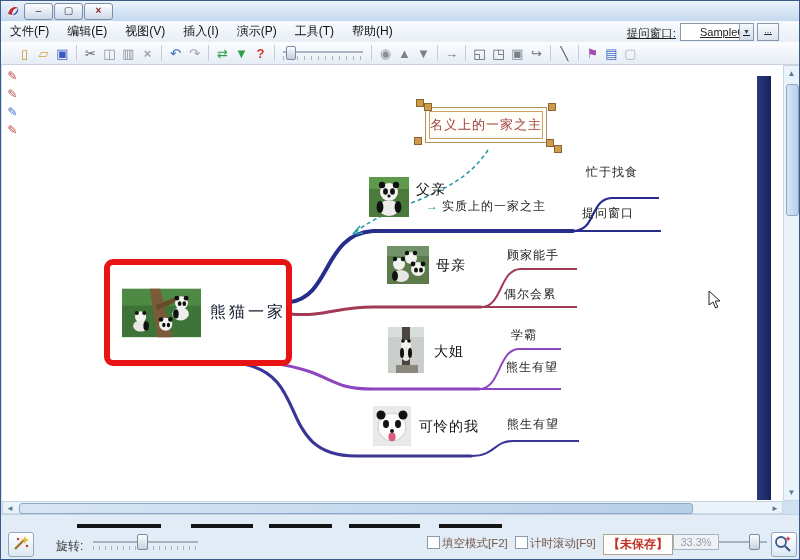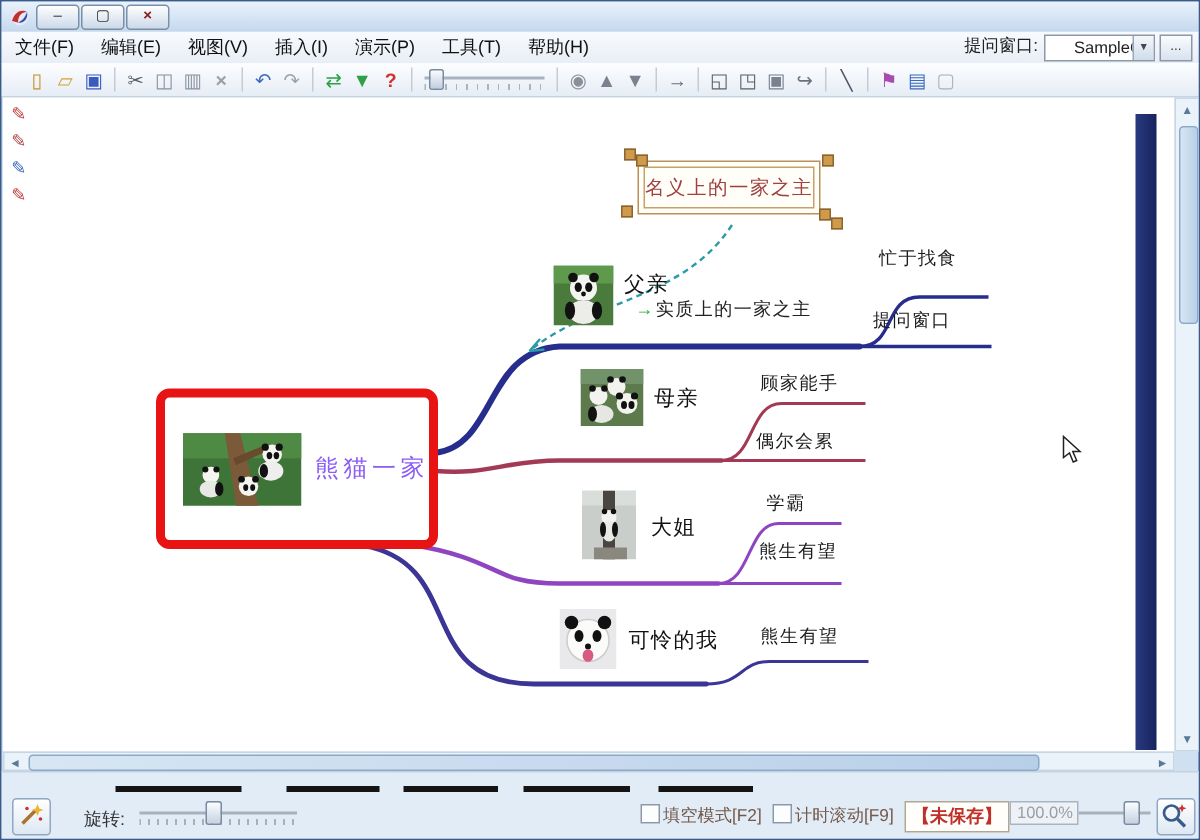--- a/index.html
+++ b/index.html
@@ -10,21 +10,21 @@
   #titlebar{left:0;top:0;width:800px;height:20px;background:linear-gradient(#eaf3fc,#c4d8ee);
             border-bottom:1px solid #9ab2cc;display:flex;align-items:center;}
   #title-text{font-size:11.5px;color:#1a1a1a;margin-left:4px;white-space:nowrap;overflow:hidden;flex:1;}
   .wbtn{width:27px;height:15px;border:1px solid #7a90aa;border-radius:3px;background:linear-gradient(#fdfeff,#ccd9e8);
         font-size:10px;line-height:13px;text-align:center;color:#333;margin-left:1px;}
   #close-btn{color:#8a2020;font-weight:bold;}
   
   #menubar{left:0;top:20px;width:800px;height:21px;background:linear-gradient(#f8fbfe,#e8eef6);
            border-bottom:1px solid #d4dce6;display:flex;align-items:center;font-size:12px;color:#111;}
   .menu-item{padding:2px 9px;}
-  #menubar-right{margin-left:auto;display:flex;align-items:flex-start;margin-right:6px;font-size:11.5px;color:#222;}
+  #menubar-right{margin-left:auto;display:flex;align-items:flex-end;margin-right:22px;font-size:11.5px;color:#222;text-decoration:underline;}
   #prompt-combo{width:72px;height:16px;border:1px solid #8a98aa;background:#fff;display:flex;align-items:center;
                 margin-left:4px;font-size:11px;overflow:hidden;}
   #prompt-combo .val{flex:1;padding-left:19px;white-space:nowrap;overflow:hidden;}
   #prompt-combo .drop{width:13px;height:100%;background:linear-gradient(#f4f8fc,#cfdcea);border-left:1px solid #9aa8ba;
                 font-size:7px;line-height:15px;text-align:center;color:#445;}
   #more-btn{width:20px;height:16px;margin-left:3px;border:1px solid #8a98aa;background:linear-gradient(#fafcfe,#d8e2ee);
             font-size:9px;line-height:12px;text-align:center;color:#333;}
   
   #toolbar{left:0;top:41px;width:800px;height:23px;background:linear-gradient(#fcfdff,#e6edf5);
            border-bottom:1px solid #c8d2de;display:flex;align-items:center;padding-left:14px;box-sizing:border-box;}
@@ -41,23 +41,23 @@
   .ltool{position:absolute;left:3px;width:15px;height:15px;font-size:12px;line-height:15px;text-align:center;}
   #page-edge{position:absolute;left:755px;top:11px;width:14px;height:424px;background:linear-gradient(90deg,#2a3a80,#16235e);}
   .leaf{position:absolute;font-size:12px;color:#1c1c1c;white-space:nowrap;letter-spacing:1px;}
   .branch-label{position:absolute;font-size:14px;color:#111;white-space:nowrap;letter-spacing:1px;}
   .handle{position:absolute;width:6px;height:6px;background:#cf9a4a;border:1px solid #8a6433;}
   #floating-topic{position:absolute;left:423px;top:42px;width:120px;height:34px;border:1px solid #b8905a;background:#fffef9;}
   #floating-topic .inner{position:absolute;inset:3px;border:1px solid #c8a06a;display:flex;align-items:center;justify-content:center;
       font-size:13px;color:#a04040;letter-spacing:1px;white-space:nowrap;}
   #root-node{position:absolute;left:102px;top:194px;width:176px;height:95px;border:6px solid #e81414;border-radius:9px;
       background:#fff;display:flex;align-items:center;}
-  #root-label{font-size:16px;color:#8b5cf6;letter-spacing:3px;margin-left:9px;white-space:nowrap;}
+  #root-label{font-size:16px;color:#0f172a;letter-spacing:3px;margin-left:9px;white-space:nowrap;}
   .photo{position:absolute;}
-  .note-row{position:absolute;font-size:12px;color:#222;white-space:nowrap;letter-spacing:1px;font-family:Liberation Mono, monospace;}
+  .note-row{position:absolute;font-size:12px;color:#222;white-space:nowrap;letter-spacing:1px;}
   .note-arrow{color:#27a83c;font-weight:bold;margin-right:3px;font-size:12px;}
   
   .sb-track{background:#eaf2fa;border:1px solid #c8d6e4;box-sizing:border-box;}
   .sb-thumb{position:absolute;background:linear-gradient(90deg,#d8e6f4,#b8cfe8);border:1px solid #8aa8c8;border-radius:3px;}
   .sb-arrow{position:absolute;font-size:8px;color:#5a7a9a;text-align:center;}
   
   #lower-strip{left:0;top:513px;width:800px;height:47px;background:#e2ecf7;border-top:1px solid #c4d2e2;}
   .dash{position:absolute;top:9px;height:4px;background:#141414;}
   #bottombar{position:absolute;left:0;top:15px;width:800px;height:32px;display:block;font-size:12px;color:#333;}
   .bbtn{position:absolute;width:24px;height:23px;border:1px solid #92a8c2;border-radius:3px;
@@ -329,21 +329,21 @@
         <span class="ticks"></span>
         <span class="thumb" style="left:44px"></span>
       </span>
 
       <span class="chk" style="left:426px;top:6px"></span>
       <span class="chklabel" style="left:441px;top:6px">填空模式[F2]</span>
       <span class="chk" style="left:514px;top:6px"></span>
       <span class="chklabel" style="left:529px;top:6px">计时滚动[F9]</span>
 
       <span id="unsaved-box" style="left:602px;top:4px">【未保存】</span>
-      <span id="zoom-box" style="left:672px;top:4px">100.0%</span>
+      <span id="zoom-box" style="left:672px;top:4px">33.3%</span>
 
       <span class="bslider" style="left:718px;top:4px;width:48px">
         <span class="track"></span>
         <span class="thumb" style="left:30px"></span>
       </span>
       <span class="bbtn" style="left:770px;top:2px">
         <svg width="22" height="21" viewBox="0 0 22 21">
           <circle cx="9" cy="9" r="5" fill="none" stroke="#3a5a8a" stroke-width="1.8"></circle>
           <line x1="13" y1="13" x2="18" y2="18" stroke="#3a5a8a" stroke-width="2.2"></line>
           <polygon points="16,3 16.8,5 19,5.8 16.8,6.6 16,8.6 15.2,6.6 13,5.8 15.2,5" fill="#d03030"></polygon>

